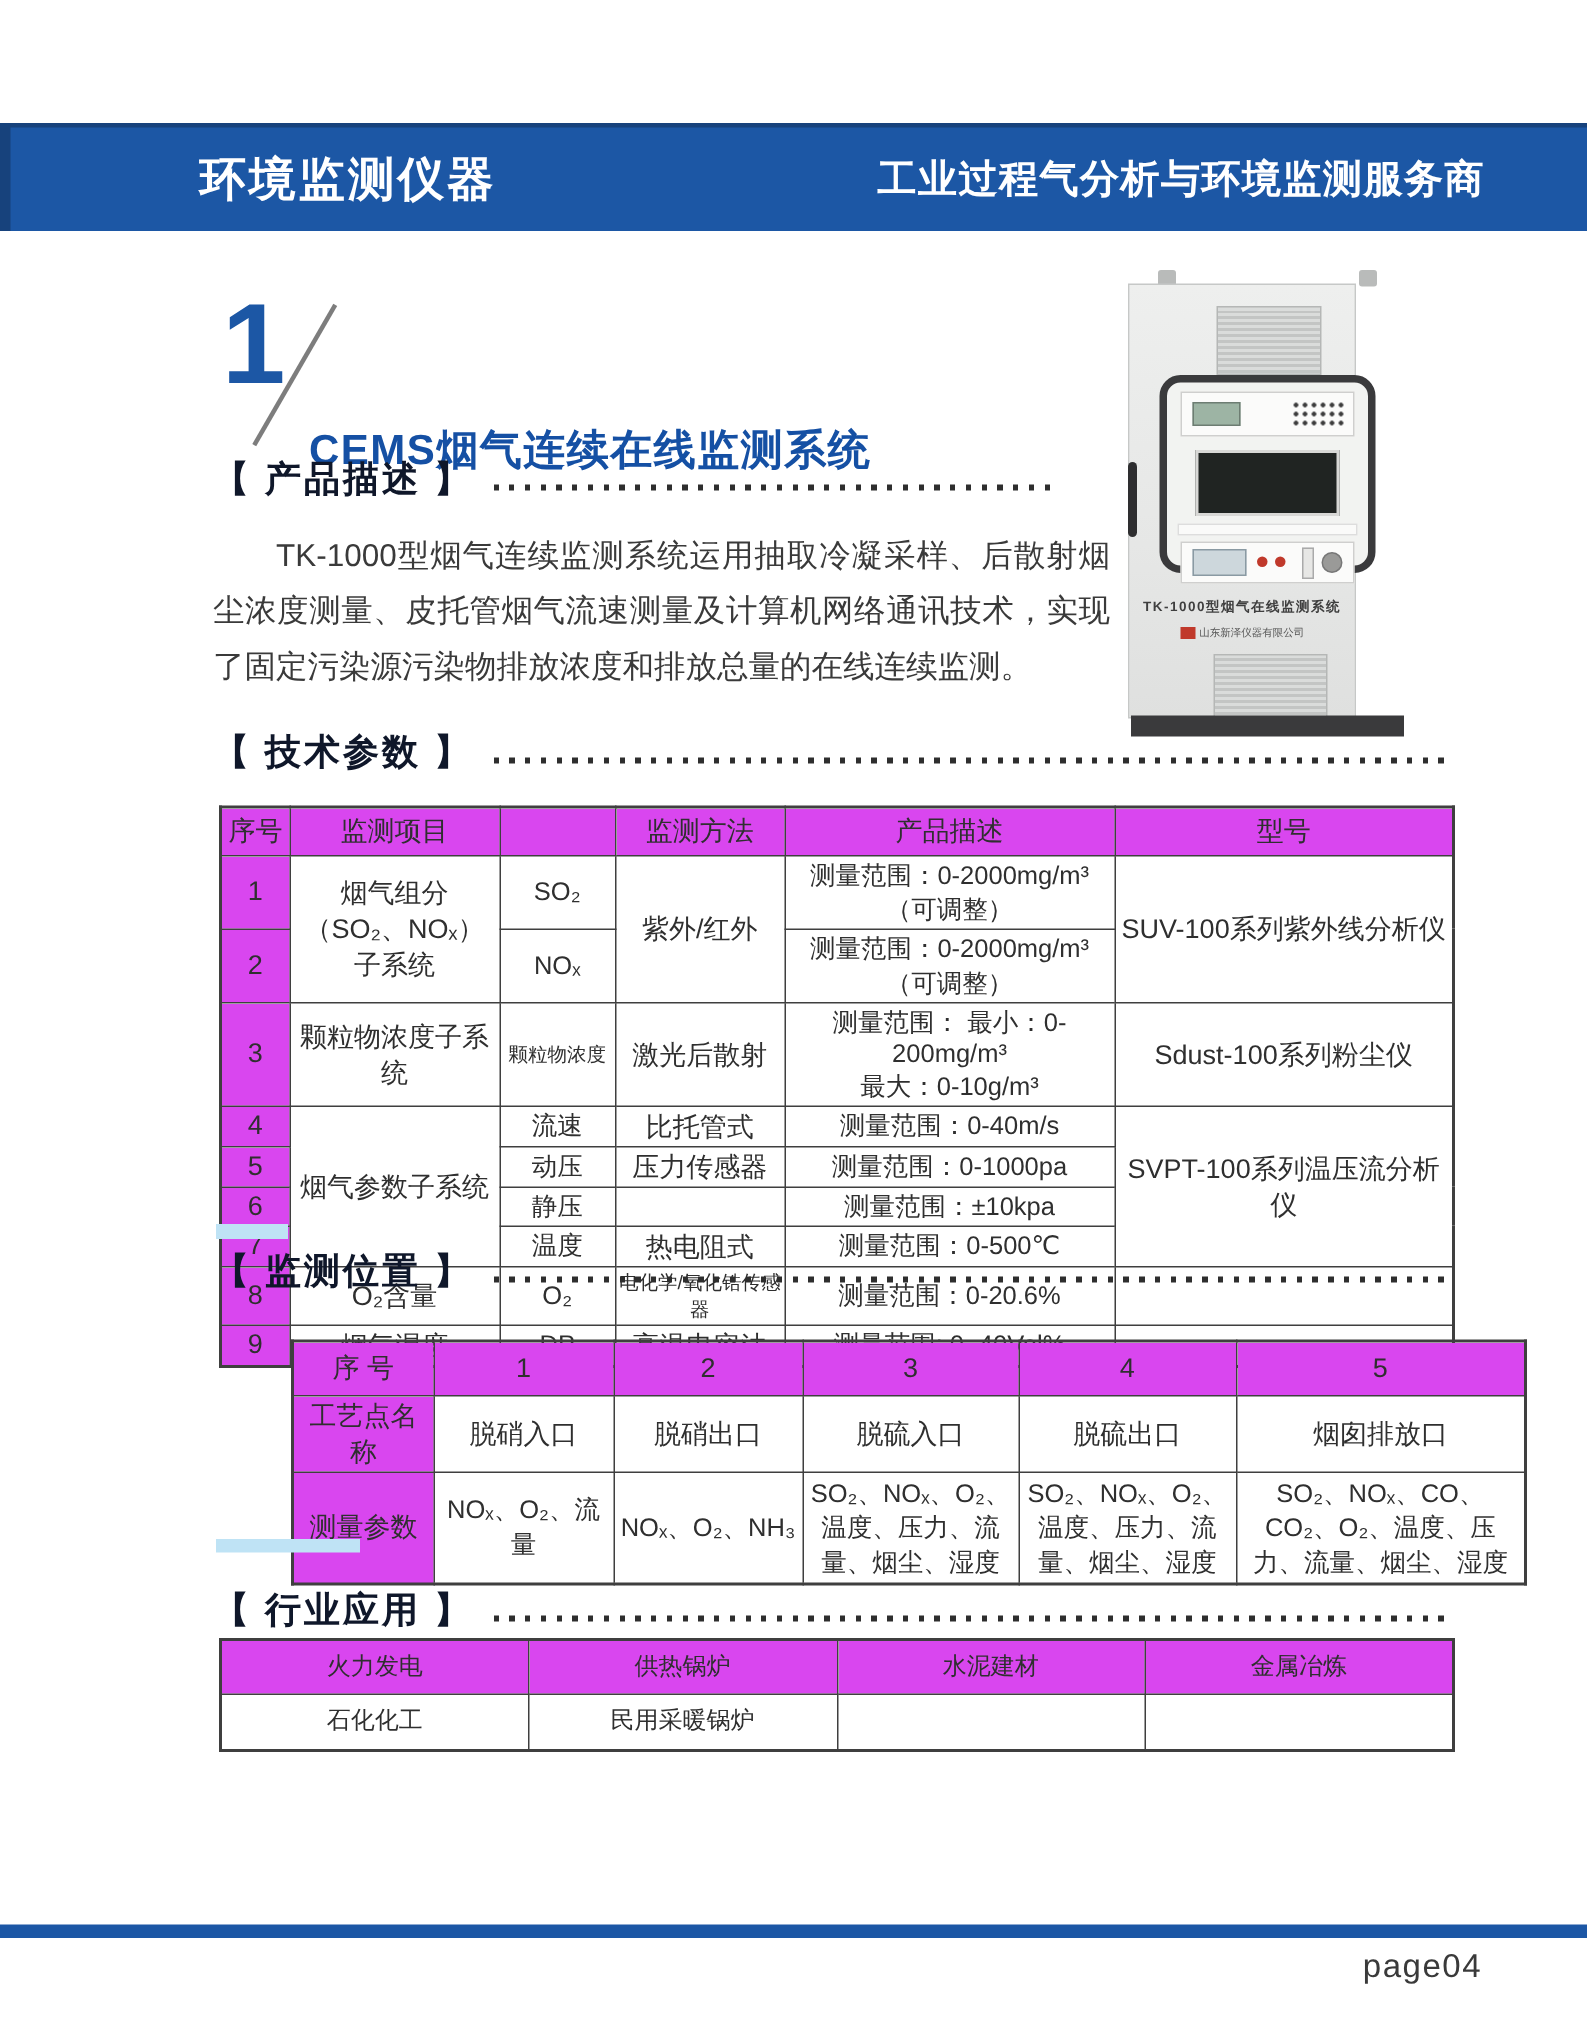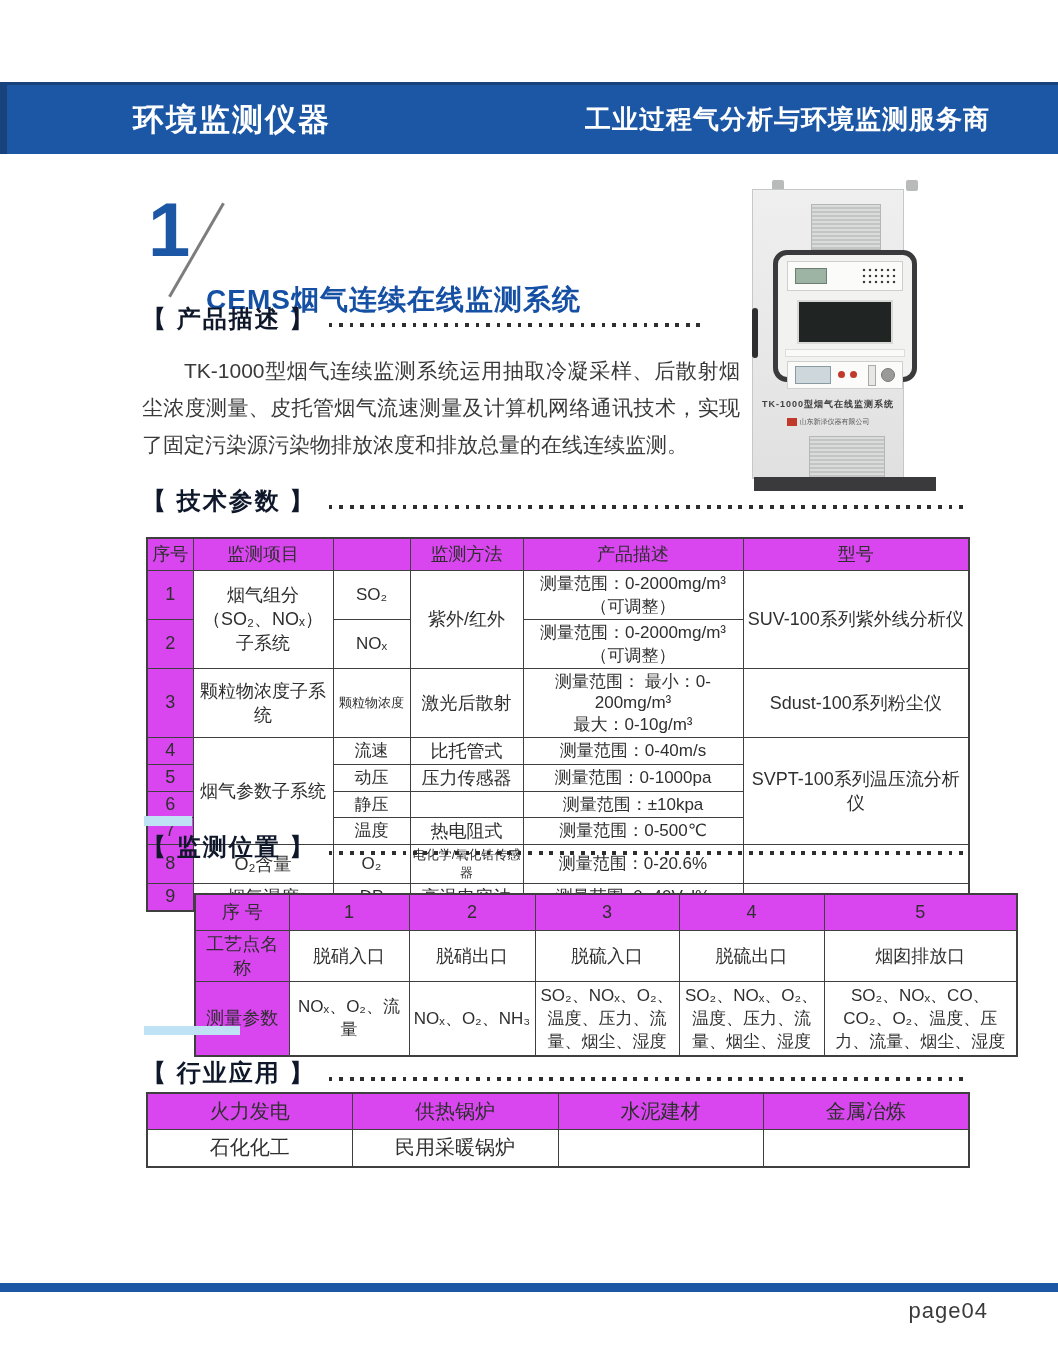--- a/index.html
+++ b/index.html
@@ -70,21 +70,21 @@
           box-sizing:border-box;font-size:18px;color:#2f2f2f;overflow:hidden;}
   .bluebg{background:#d946ef;margin-left:44px;}
   #tech-tbl{left:146px;top:537px;width:822px;}
   #tech-tbl .perf{font-size:17px;}
   #tech-tbl .sm{font-size:13px;padding:1px 1px;}
   #tech-tbl .sub{font-size:17px;}
   .shadowstrip{position:absolute;background:#bfe3f5;}
   #pos-tbl{left:146px;top:893px;width:822px;padding-left:48px;}
   #pos-tbl .params{font-size:17px;padding:2px 2px;}
   #ind-tbl{left:146px;top:1092px;width:822px;}
-  #ind-tbl td{font-size:20px;}
+  #ind-tbl td{font-size:16px;}
 
   
   .footline{position:absolute;left:0;top:1283px;width:1058px;height:9px;background:#1c57a5;}
   .pagenum{position:absolute;right:70px;top:1298px;font-size:22px;color:#3a3a3a;letter-spacing:1px;}
 </style>
 </head>
 <body>
 
 <div id="page">
 

